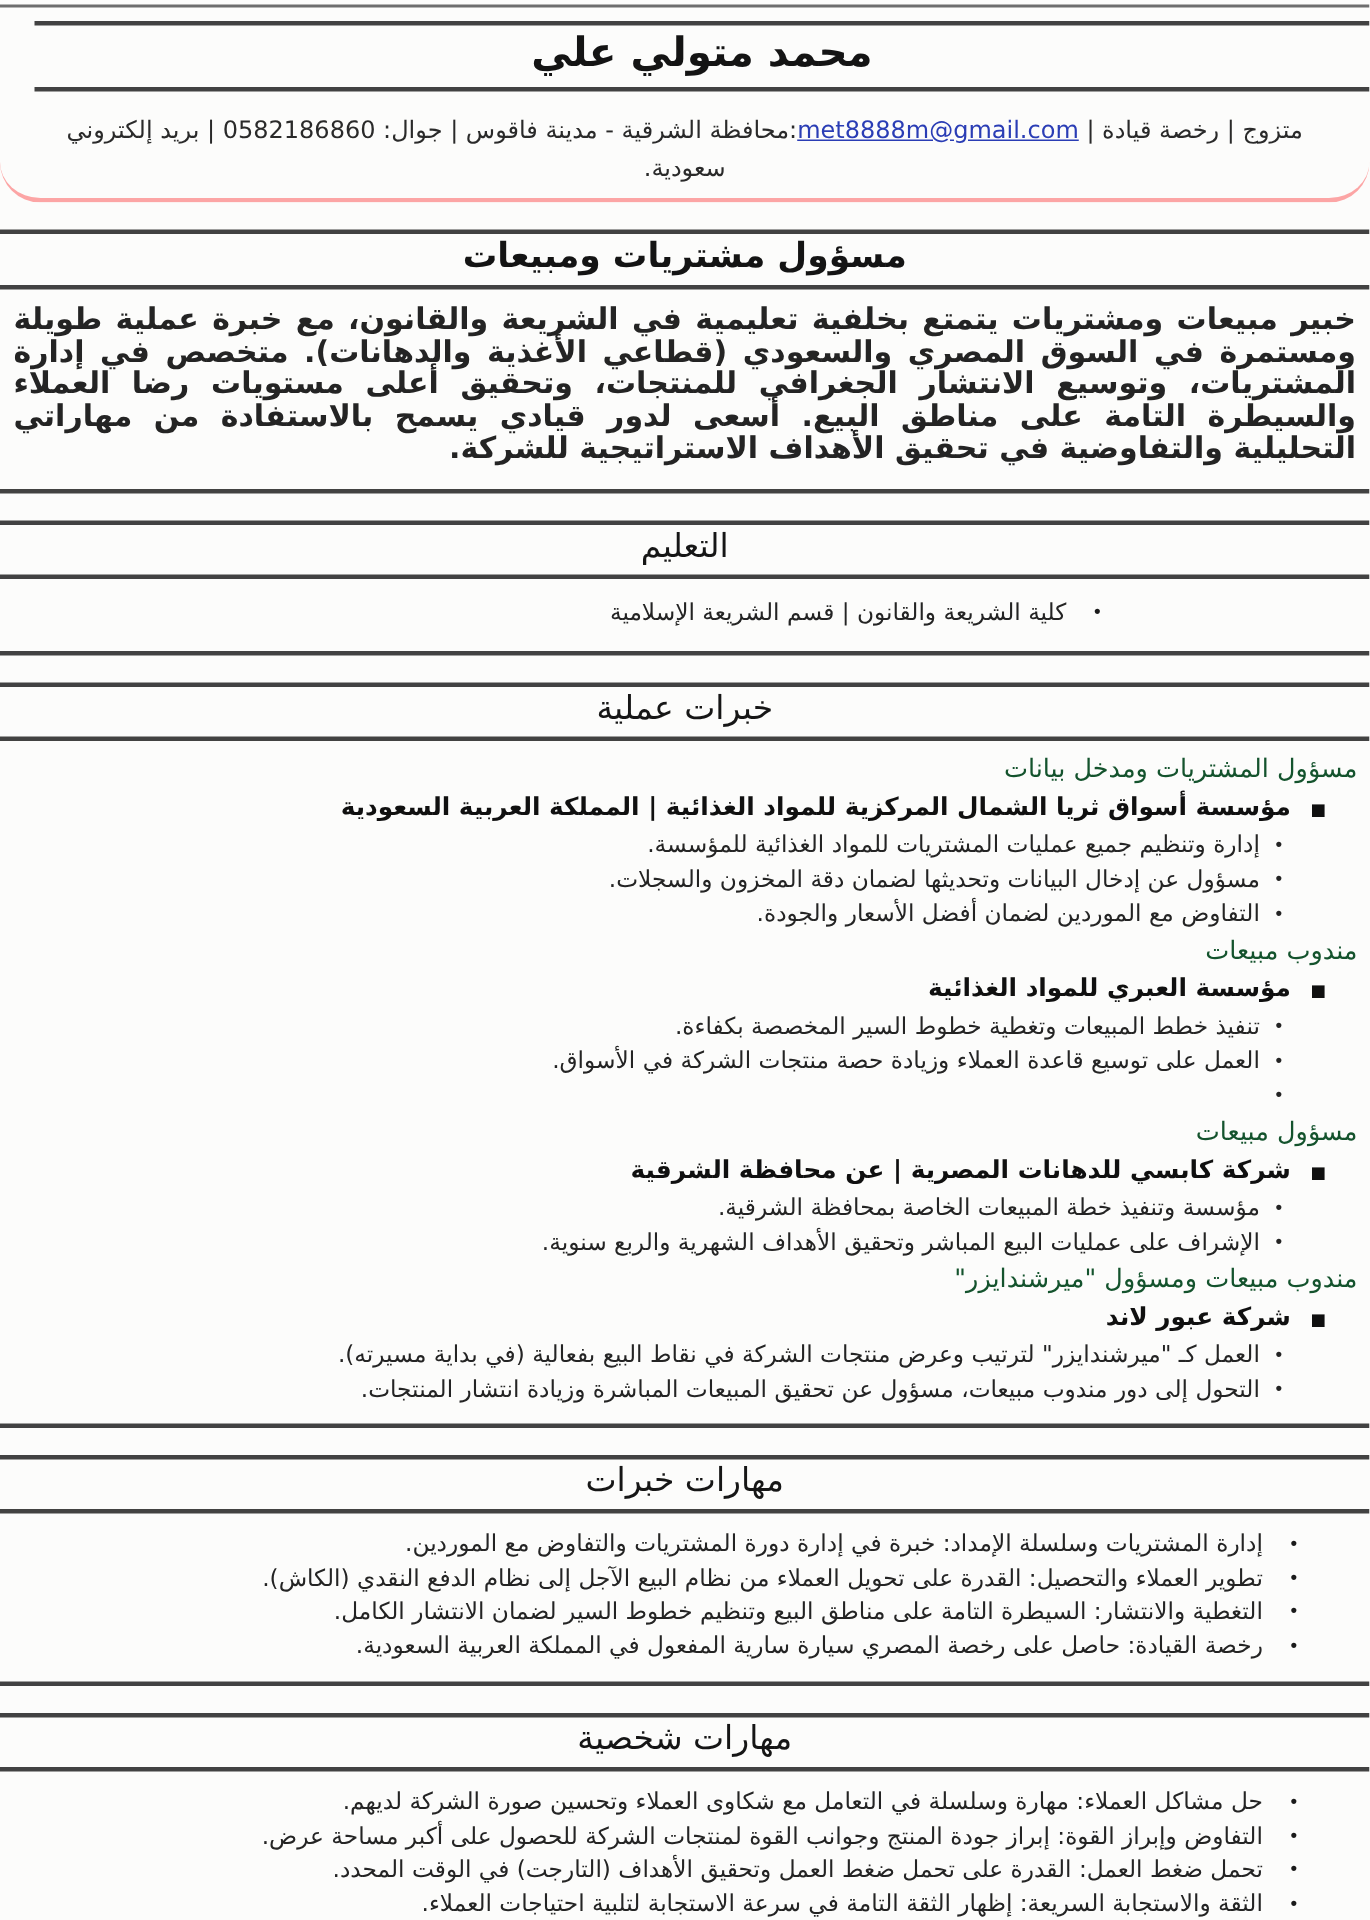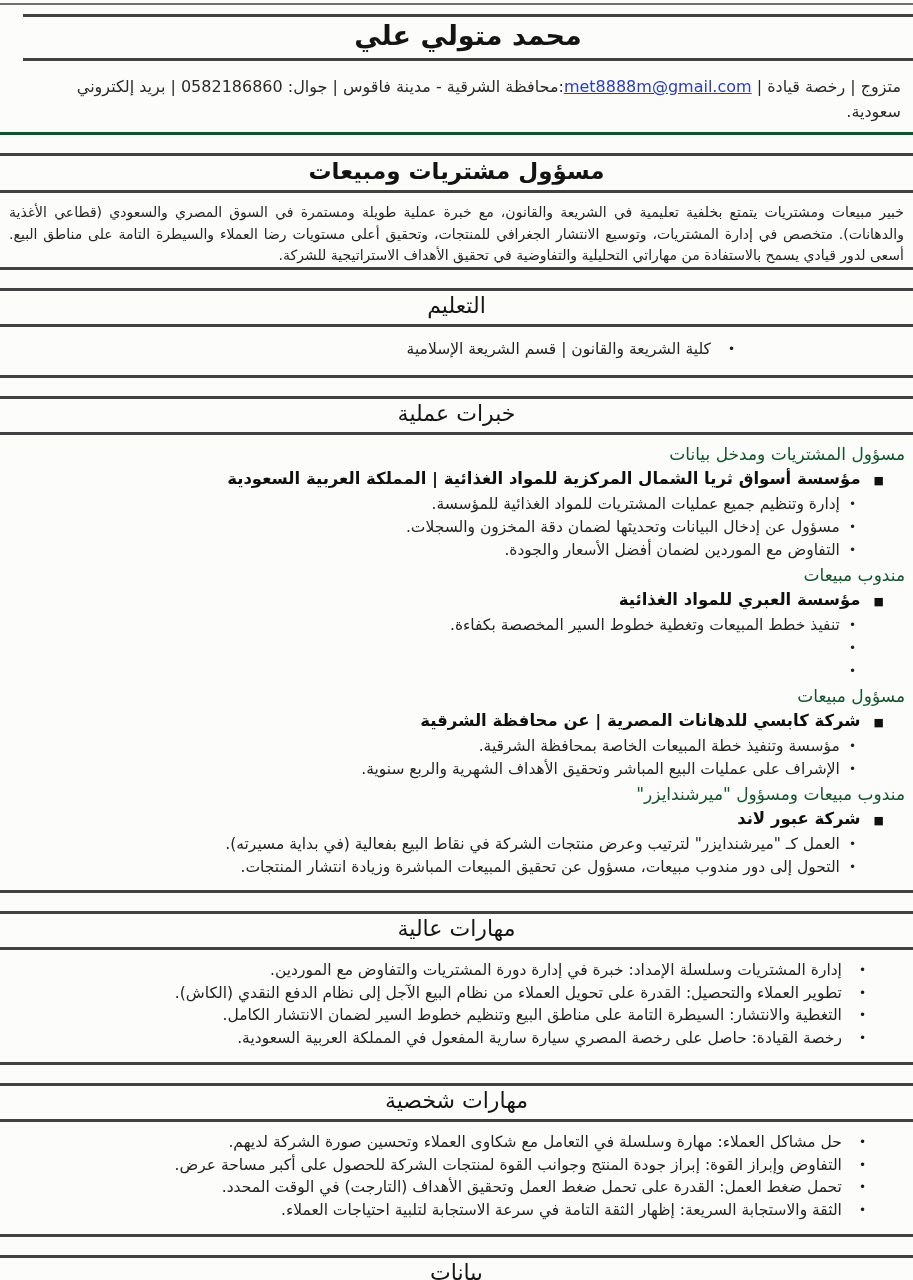--- a/index.html
+++ b/index.html
@@ -10,38 +10,39 @@
     direction:rtl;
   }
   .hairline{border-top:2px solid #6e6e6e;margin-top:3px;}
   .name-box{
     margin-top:9px;
     border-top:3px solid #424242;border-bottom:3px solid #424242;
     text-align:center;padding:3px 0 7px;margin-left:23px;
   }
   .name{font-size:27px;font-weight:bold;color:#141414;letter-spacing:0;}
   .contact{
-    padding:13px 12px 9px;
+    text-align:center;padding:13px 12px 9px;
     font-size:16px;line-height:26px;color:#2a2a2a;
-    border-bottom:3px solid #14532d;
+    border-bottom:3px solid #fca5a5;
+    border-radius:27px;
   }
   .contact .email-link{color:#2a3db5;text-decoration:underline;}
   .contact-line2{line-height:23px;}
   .sec-header{
     margin-top:18px;
     border-top:3px solid #424242;border-bottom:3px solid #424242;
     text-align:center;padding:2px 0 6px;
   }
   .sec-title{font-size:22px;font-weight:normal;color:#161616;}
   .job-title-text{font-size:23px;font-weight:bold;color:#141414;}
   .sec-body{border-bottom:3px solid #424242;}
   .sec-body.last{border-bottom:none;}
   .summary{
-    padding:9px 9px 0;font-size:14px;line-height:21.5px;
-    text-align:justify;color:#242424;
+    padding:9px 9px 16px;font-size:20px;line-height:21.5px;
+    text-align:justify;color:#242424;font-weight:bold;
   }
   .list{padding:9px 47px 13px 10px;}
   .list.deep{padding:11px 178px 15px 10px;}
   .li{display:flex;column-gap:17px;font-size:15.5px;line-height:22.5px;color:#242424;}
   .li .dot{font-size:12px;line-height:22.5px;color:#1a1a1a;flex:0 0 auto;}
   .exp{padding:6px 8px 11px 10px;}
   .exp-role{font-size:17px;line-height:24px;color:#14532d;margin-top:1px;}
   .exp-company{
     display:flex;column-gap:13px;align-items:baseline;
     padding-right:21px;font-size:16.5px;font-weight:bold;
@@ -116,20 +117,21 @@
     <div class="exp-company">
       <span class="sq">■</span>
       <span>مؤسسة العبري للمواد الغذائية</span>
     </div>
     <div class="exp-li">
       <span class="dot">•</span>
       <span>تنفيذ خطط المبيعات وتغطية خطوط السير المخصصة بكفاءة.</span>
     </div>
     <div class="exp-li">
       <span class="dot">•</span>
+      <span>العمل على توسيع قاعدة العملاء وزيادة حصة منتجات الشركة في الأسواق.</span>
     </div>
     <div class="exp-li">
       <span class="dot">•</span>
     </div>
 
     <div class="exp-role">مسؤول مبيعات</div>
     <div class="exp-company">
       <span class="sq">■</span>
       <span>شركة كابسي للدهانات المصرية | عن محافظة الشرقية</span>
     </div>
@@ -153,21 +155,21 @@
     </div>
     <div class="exp-li">
       <span class="dot">•</span>
       <span>التحول إلى دور مندوب مبيعات، مسؤول عن تحقيق المبيعات المباشرة وزيادة انتشار المنتجات.</span>
     </div>
 
   </div>
 </div>
 
 <div class="sec-header">
-  <span class="sec-title">مهارات عالية</span>
+  <span class="sec-title">مهارات خبرات</span>
 </div>
 <div class="sec-body">
   <div class="list">
     <div class="li">
       <span class="dot">•</span>
       <span>إدارة المشتريات وسلسلة الإمداد: خبرة في إدارة دورة المشتريات والتفاوض مع الموردين.</span>
     </div>
     <div class="li">
       <span class="dot">•</span>
       <span>تطوير العملاء والتحصيل: القدرة على تحويل العملاء من نظام البيع الآجل إلى نظام الدفع النقدي (الكاش).</span>

